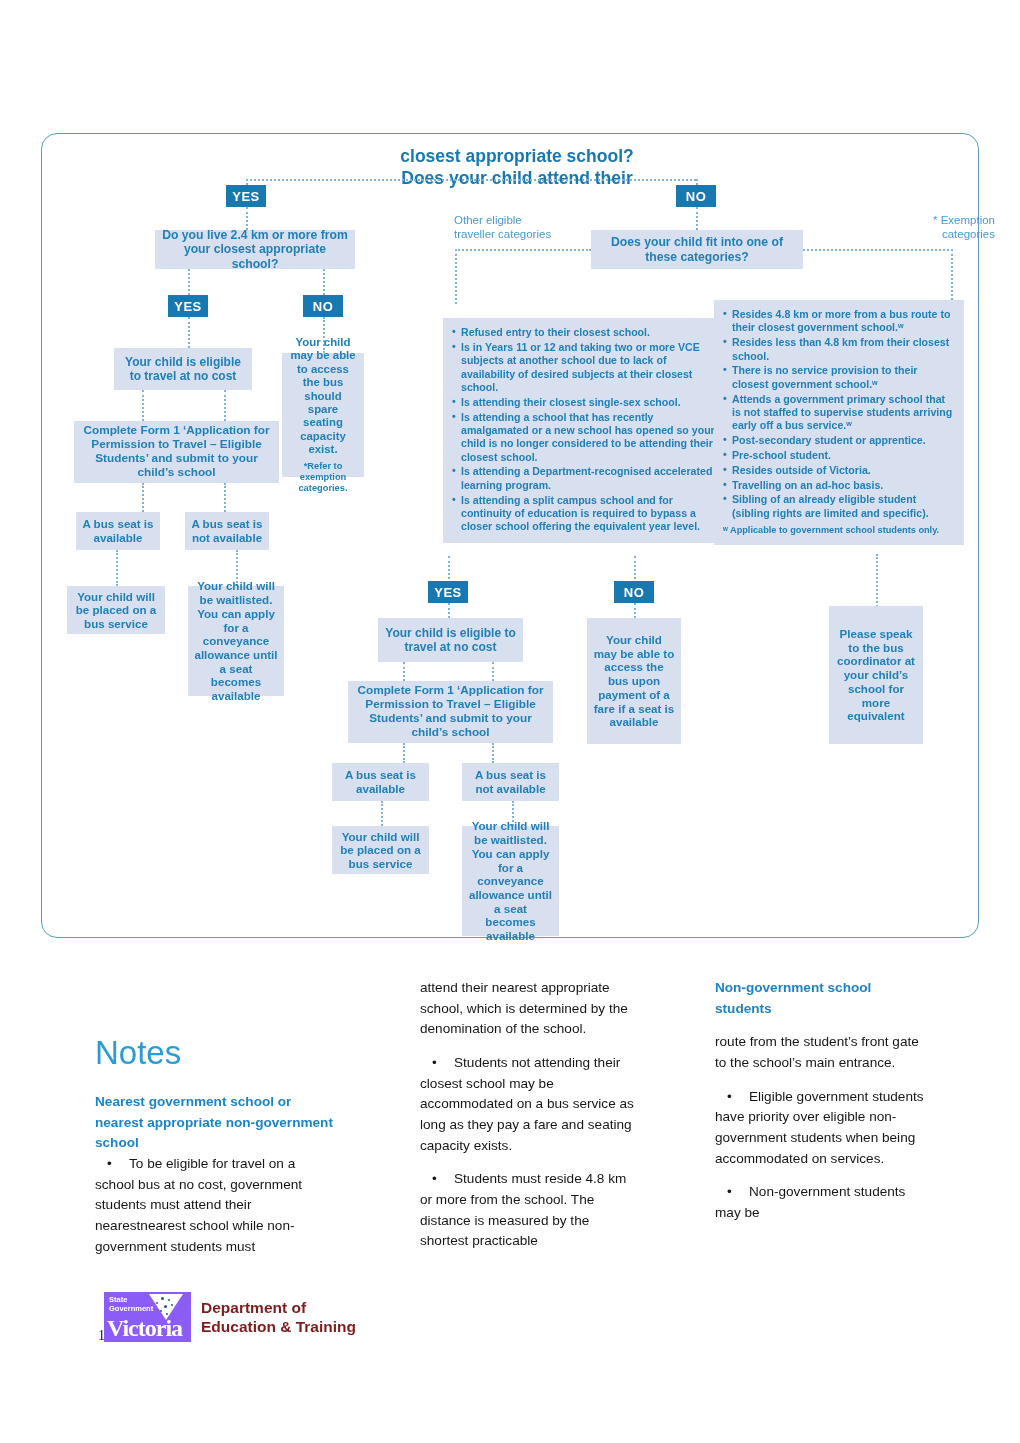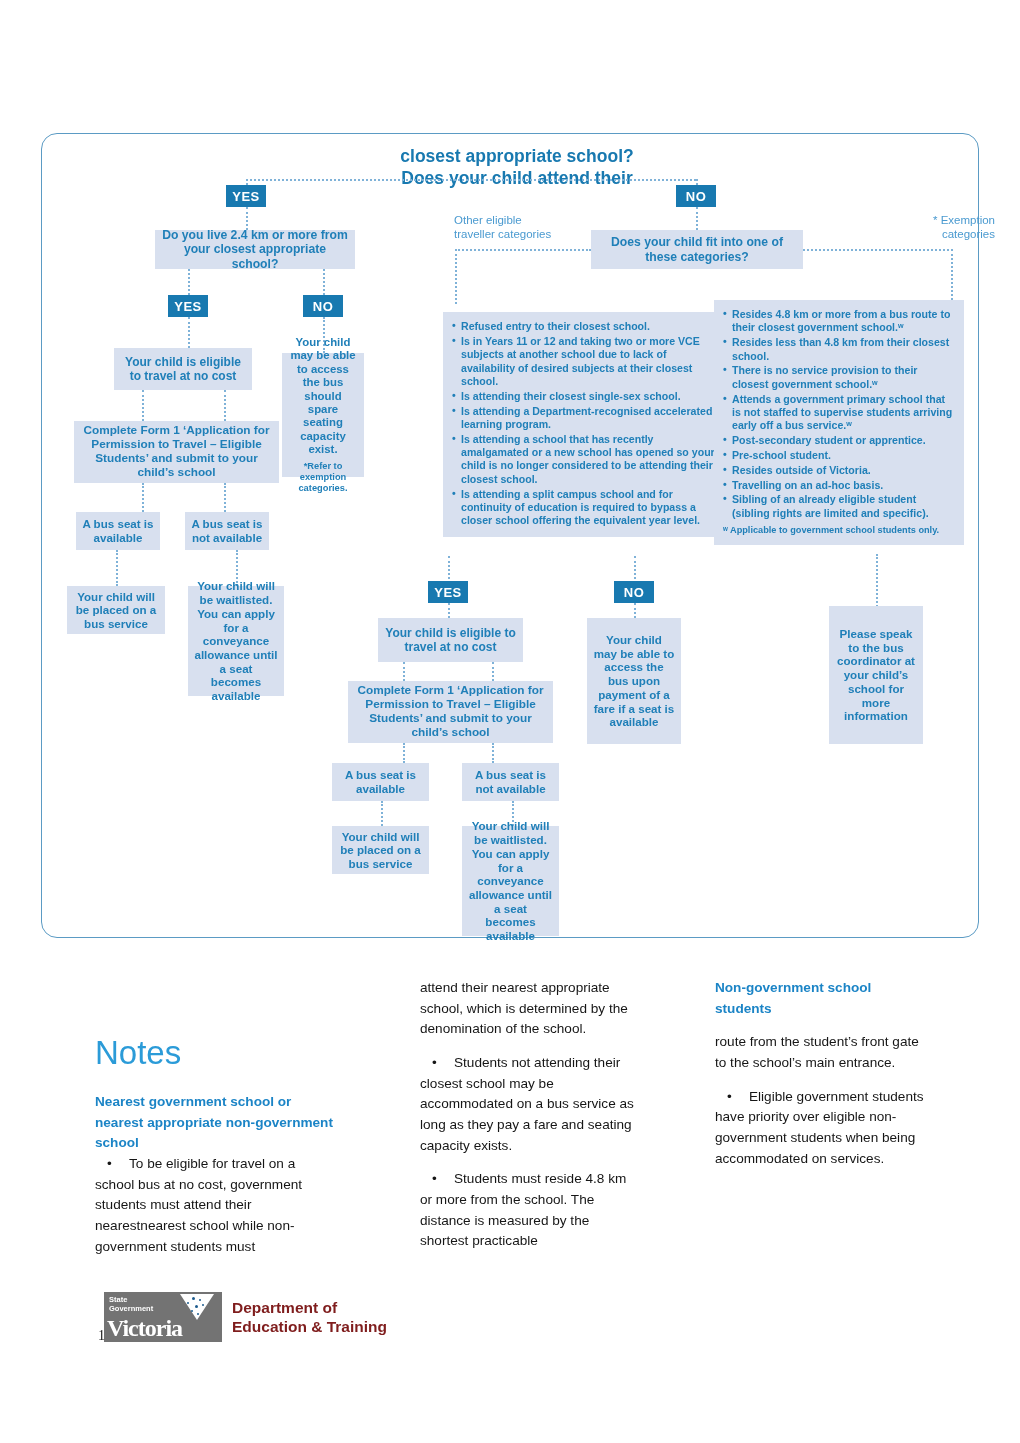--- a/index.html
+++ b/index.html
@@ -128,22 +128,22 @@
     text-indent:12px;
   }
   .plain-para{margin:0 0 13px 0;}
   
   #logo{
     position:absolute;
     left:104px;top:1292px;
     display:flex;align-items:center;
   }
   #logo-mark{
-    width:118px;height:50px;
-    background:#737373;
+    width:87px;height:50px;
+    background:#8b5cf6;
     position:relative;
     color:#ffffff;
     box-sizing:border-box;
   }
   #logo-state{
     position:absolute;left:5px;top:4px;
     font-size:7.5px;font-weight:bold;line-height:1.15;
     text-align:left;
   }
   #logo-vic{
@@ -234,27 +234,27 @@
   <div class="hline" style="left:413px;top:115px;width:136px;"></div>
   <div class="vline" style="left:413px;top:115px;height:55px;"></div>
 
   <div class="smalllabel" style="left:833px;top:79px;width:120px;text-align:right;">
     <div>* Exemption</div>
     <div>categories</div>
   </div>
   <div class="hline" style="left:761px;top:115px;width:150px;"></div>
   <div class="vline" style="left:909px;top:115px;height:55px;"></div>
 
-  <div class="listbox" style="left:401px;top:178px;width:282px;height:96px;height:auto;min-height:96px;">
+  <div class="listbox" style="left:401px;top:184px;width:282px;height:96px;height:auto;min-height:96px;">
     <ul>
       <li>Refused entry to their closest school.</li>
       <li>Is in Years 11 or 12 and taking two or more VCE subjects at another school due to lack of availability of desired subjects at their closest school.</li>
       <li>Is attending their closest single-sex school.</li>
+      <li>Is attending a school that has recently amalgamated or a new school has opened so your child is no longer considered to be attending their closest school.</li>
       <li>Is attending a Department-recognised accelerated learning program.</li>
-      <li>Is attending a school that has recently amalgamated or a new school has opened so your child is no longer considered to be attending their closest school.</li>
       <li>Is attending a split campus school and for continuity of education is required to bypass a closer school offering the equivalent year level.</li>
     </ul>
   </div>
 
   <div class="listbox" style="left:672px;top:166px;width:250px;min-height:96px;">
     <ul>
       <li>Resides 4.8 km or more from a bus route to their closest government school.ʷ</li>
       <li>Resides less than 4.8 km from their closest school.</li>
       <li>There is no service provision to their closest government school.ʷ</li>
       <li>Attends a government primary school that is not staffed to supervise students arriving early off a bus service.ʷ</li>
@@ -272,21 +272,21 @@
   <div class="badge" style="left:386px;top:447px;width:40px;height:22px;">YES</div>
   <div class="badge" style="left:572px;top:447px;width:40px;height:22px;">NO</div>
 
   <div class="vline" style="left:406px;top:469px;height:15px;"></div>
   <div class="node" style="left:336px;top:484px;width:145px;height:44px;font-size:12px;">Your child is eligible to travel at no cost</div>
 
   <div class="vline" style="left:592px;top:469px;height:15px;"></div>
   <div class="node" style="left:545px;top:484px;width:94px;height:126px;font-size:11.6px;">Your child may be able to access the bus upon payment of a fare if a seat is available</div>
 
   <div class="vline" style="left:834px;top:420px;height:64px;"></div>
-  <div class="node" style="left:787px;top:472px;width:94px;height:138px;font-size:11.6px;">Please speak to the bus coordinator at your child’s school for more information</div>
+  <div class="node" style="left:787px;top:472px;width:94px;height:138px;font-size:11.6px;">Please speak to the bus coordinator at your child’s school for more equivalent</div>
 
   <div class="vline" style="left:361px;top:528px;height:19px;"></div>
   <div class="vline" style="left:450px;top:528px;height:19px;"></div>
   <div class="node" style="left:306px;top:547px;width:205px;height:62px;font-size:11.8px;">Complete Form 1 ‘Application for Permission to Travel – Eligible Students’ and submit to your child’s school</div>
 
   <div class="vline" style="left:361px;top:609px;height:20px;"></div>
   <div class="vline" style="left:450px;top:609px;height:20px;"></div>
   <div class="node" style="left:290px;top:629px;width:97px;height:38px;font-size:11.6px;">A bus seat is available</div>
   <div class="node" style="left:420px;top:629px;width:97px;height:38px;font-size:11.6px;">A bus seat is not available</div>
 
@@ -314,20 +314,23 @@
   <div class="bullet-para">
     <span class="bdot">•</span><span>Students must reside 4.8 km or more from the school. The distance is measured by the shortest practicable</span>
   </div>
 </div>
 
 <div class="col" style="left:715px;top:978px;width:215px;">
   <div class="plain-para subhead">Non-government school students</div>
   <div class="plain-para">route from the student’s front gate to the school’s main entrance.</div>
   <div class="bullet-para">
     <span class="bdot">•</span><span>Eligible government students have priority over eligible non-government students when being accommodated on services.</span>
+  </div>
+  <div class="bullet-para">
+    <span class="bdot">•</span><span>Non-government students may be</span>
   </div>
 </div>
 
 <div id="logo">
   <div id="logo-mark">
     <div id="logo-chev"></div>
     <div id="logo-dots">
       <i style="left:14px;top:2px;width:3px;height:3px;"></i>
       <i style="left:21px;top:4px;width:2px;height:2px;"></i>
       <i style="left:9px;top:7px;width:2px;height:2px;"></i>

